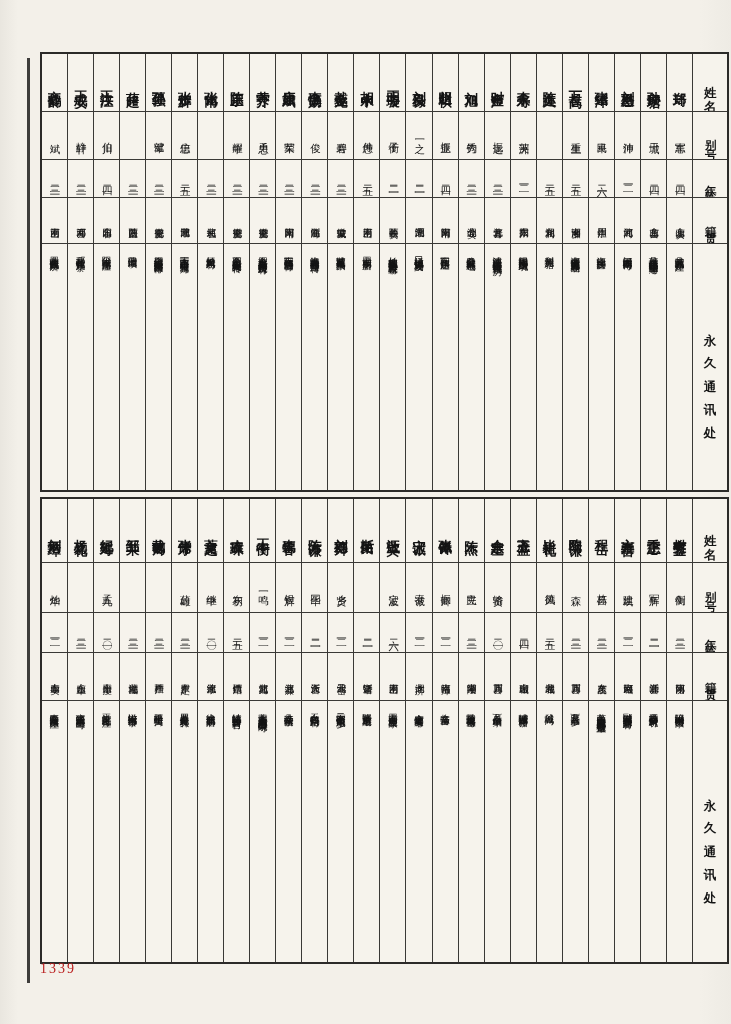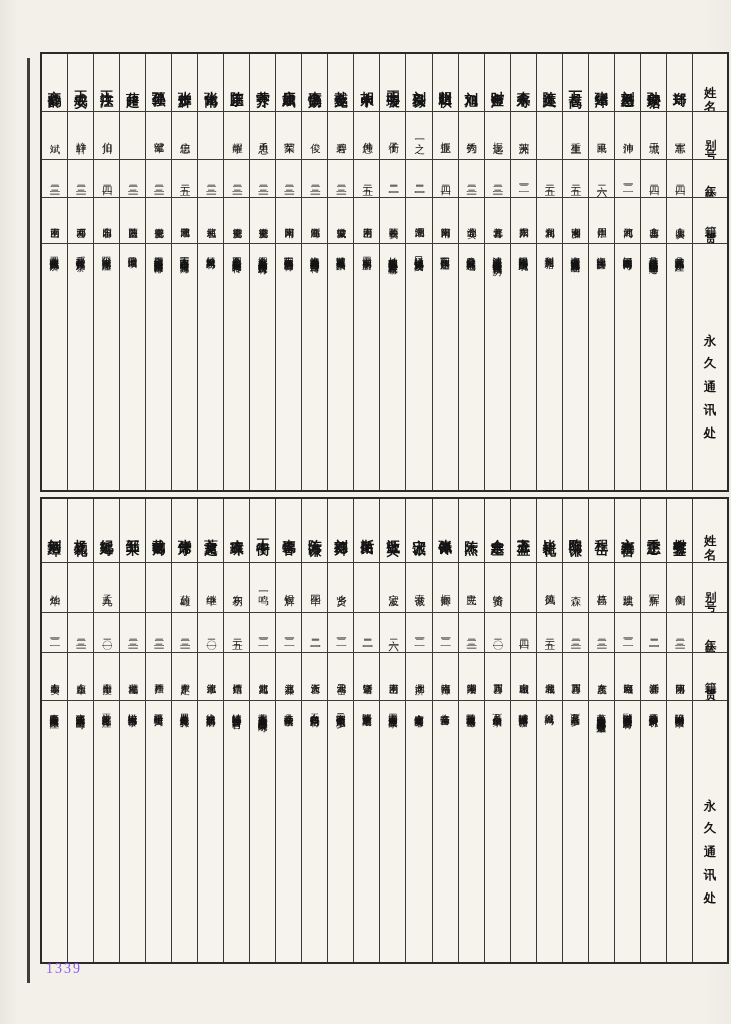--- a/index.html
+++ b/index.html
@@ -45,22 +45,22 @@
   .hdr .cell .vtext{font-weight:bold;font-size:12.5px;}
   .hdr .c-name .vtext{letter-spacing:1.1em;margin-bottom:-1.1em;}
   .hdr .c-alias .vtext{letter-spacing:.9em;margin-bottom:-.9em;font-size:11.5px;font-weight:bold;}
   .hdr .c-age .vtext{letter-spacing:.45em;margin-bottom:-.45em;font-size:11.5px;}
   .hdr .c-native .vtext{letter-spacing:.6em;margin-bottom:-.6em;font-size:11.5px;}
   .hdr .c-addr{align-items:center;}
   .hdr .c-addr .vtext{letter-spacing:1.85em;margin-bottom:-1.85em;font-size:12.5px;}
   #t1{top:52px;--h-name:58px;--h-alias:48px;--h-age:38px;--h-native:46px;--h-addr:246px;}
   #t2{top:497px;--h-name:64px;--h-alias:50px;--h-age:40px;--h-native:48px;--h-addr:261px;}
   #page-number{
-    position:absolute;left:46px;top:961px;
-    font-size:14px;letter-spacing:2px;color:#8b5cf6;
+    position:absolute;left:40px;top:961px;
+    font-size:14px;letter-spacing:2px;color:#b91c1c;
     font-family:"Liberation Serif",serif;
   }
 </style>
 </head>
 <body>
 
 <div id="paper"></div>
 <div id="scan-edge"></div>
 
 <div id="t1" class="reg-table">

